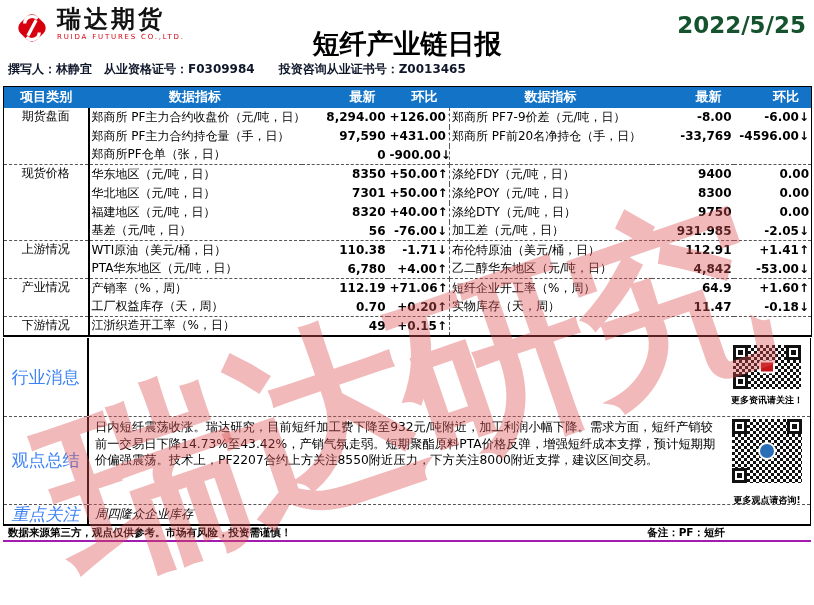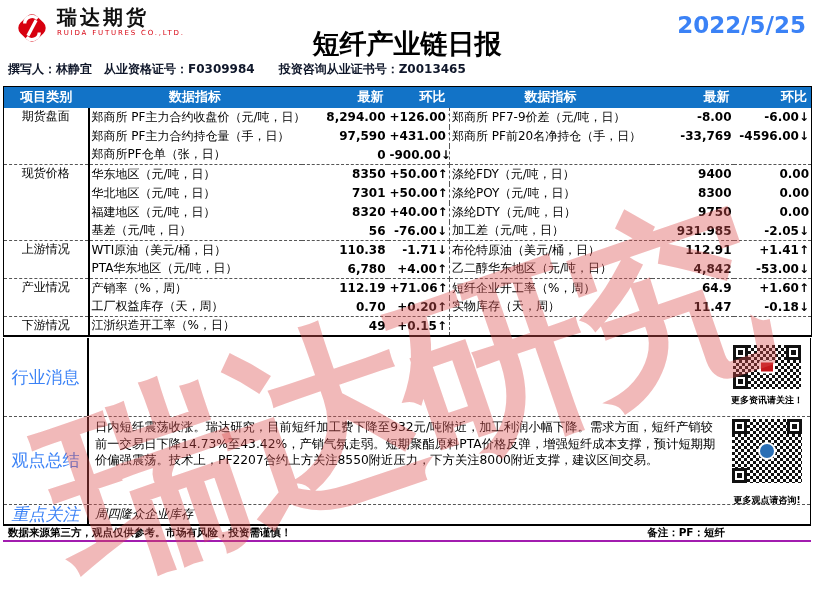--- a/index.html
+++ b/index.html
@@ -5,32 +5,32 @@
   * { box-sizing: border-box; }
   body { margin: 0; background: #888; }
   .page {
     position: relative; width: 814px; height: 605px; background: #fff;
     font-family: "DejaVu Sans", "Liberation Sans", sans-serif;
     overflow: hidden; margin: 0 auto;
   }
   
   .brand { position: absolute; left: 12px; top: 6px; display: flex; gap: 5px; align-items: flex-start; }
   .brand-icon { color: var(--brand_red); margin-top: 2px; }
-  .brand-name { font-size: 20px; font-weight: bold; color: #111; letter-spacing: 3px; line-height: 1.1; }
+  .brand-name { font-size: 24px; font-weight: bold; color: #111; letter-spacing: 3px; line-height: 1.1; }
   .brand-sub { font-size: 7px; color: var(--brand_red); letter-spacing: 1.8px; margin-top: 1px; }
   .report-title { position: absolute; left: 0; right: 0; top: 10px; text-align: center; font-size: 27px; font-weight: bold; color: #000; margin-top: 16px; }
-  .report-date { position: absolute; right: 8px; top: 12px; font-size: 23px; font-weight: bold; color: #3b82f6; }
+  .report-date { position: absolute; right: 8px; top: 12px; font-size: 23px; font-weight: bold; color: #14532d; }
   .author-line { position: absolute; left: 8px; top: 61px; font-size: 12px; font-weight: bold; color: #0f172a; }
   
   table.stats {
     position: absolute; top: 86px; left: 3px; width: 808px;
     border-collapse: collapse; table-layout: fixed;
     border: 1px solid #000; border-bottom: 2px solid #000;
   }
-  .stats thead th { background: var(--header_blue); color: #fff; font-size: 13px; font-weight: bold; height: 21px; padding: 0 4px; }
+  .stats thead th { background: var(--header_blue); color: #fff; font-size: 13px; font-weight: bold; height: 21px; padding: 0 12px; }
   .stats thead th.h-num { text-align: right; }
   .stats tbody td { height: 19px; font-size: 12px; color: #000; padding: 0 2px; white-space: nowrap; overflow: hidden; }
   td.cat { text-align: center; vertical-align: top; border-right: 2px solid #000; padding-top: 1px; font-size: 12.5px; font-family: Liberation Serif, serif; }
   td.cat-dash { border-bottom: 1px dashed #555; }
   td.ind { padding-left: 5px; }
   td.val { text-align: right; font-weight: bold; padding-right: 10px; }
   td.chg { text-align: right; font-weight: bold; padding-right: 2px; }
   td.chg-l { border-right: 1px dashed #555; }
   tr.grp-end td { border-bottom: 1px dashed #555; }
   .up { color: var(--up_red); }

